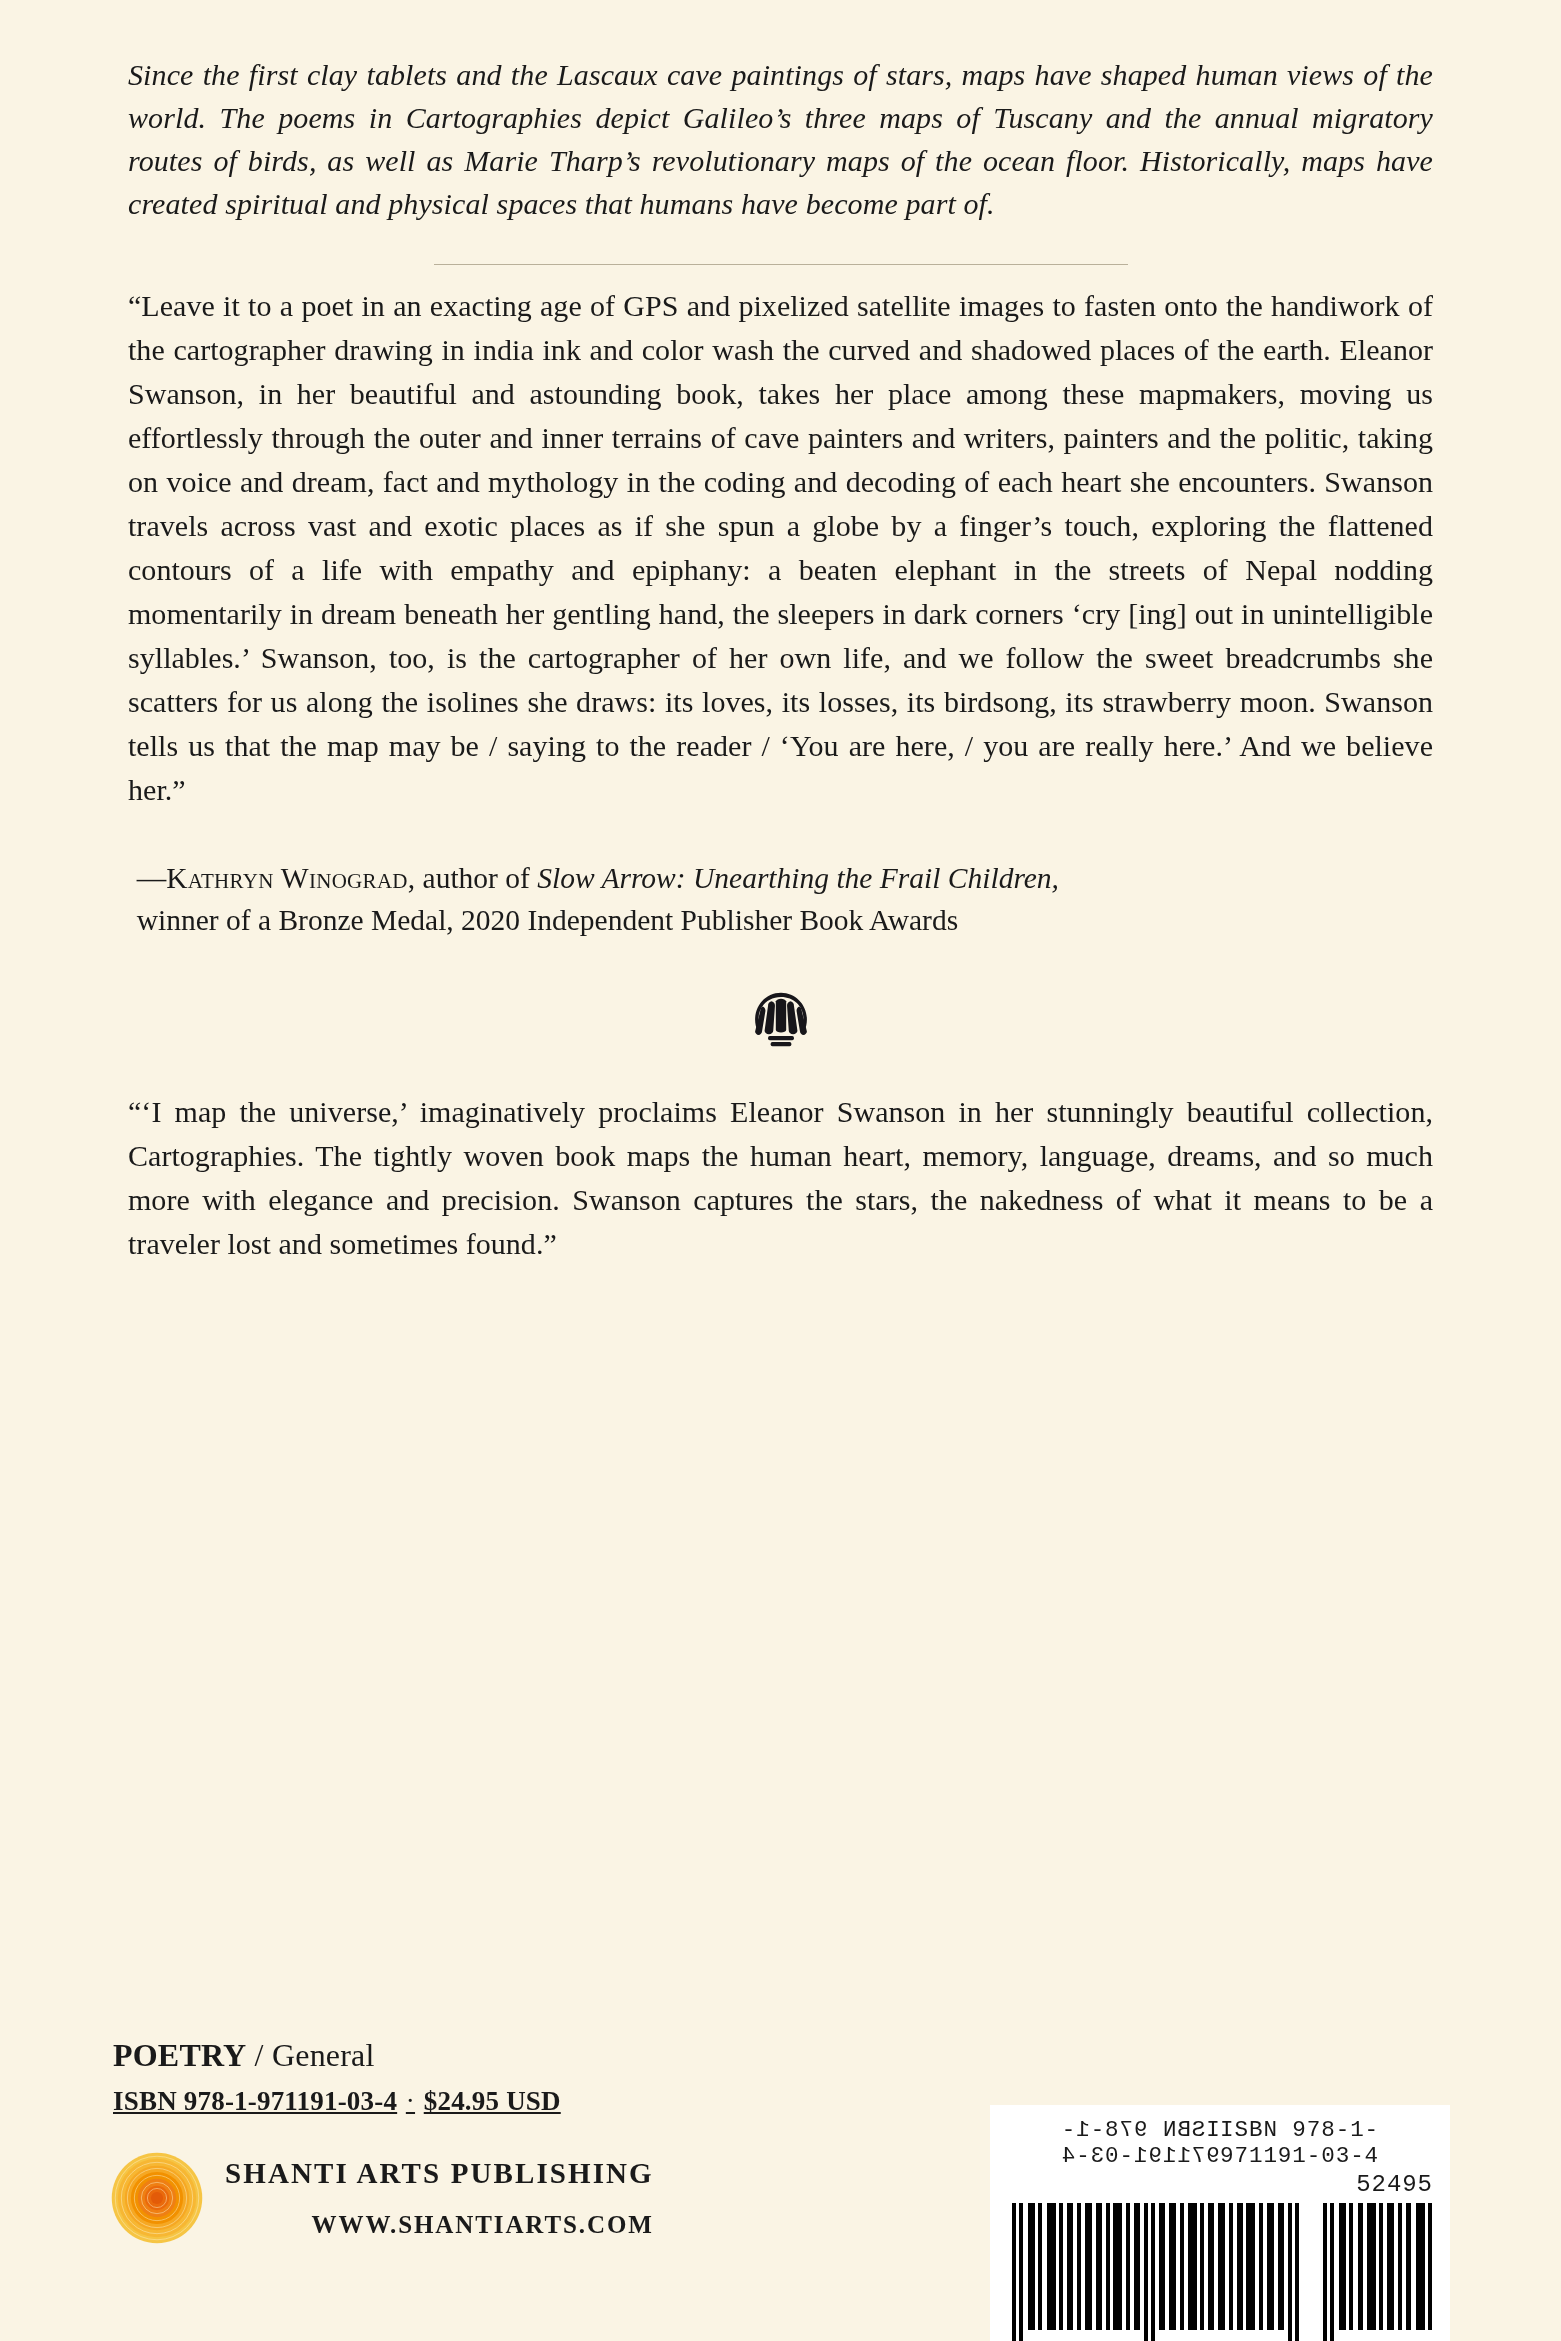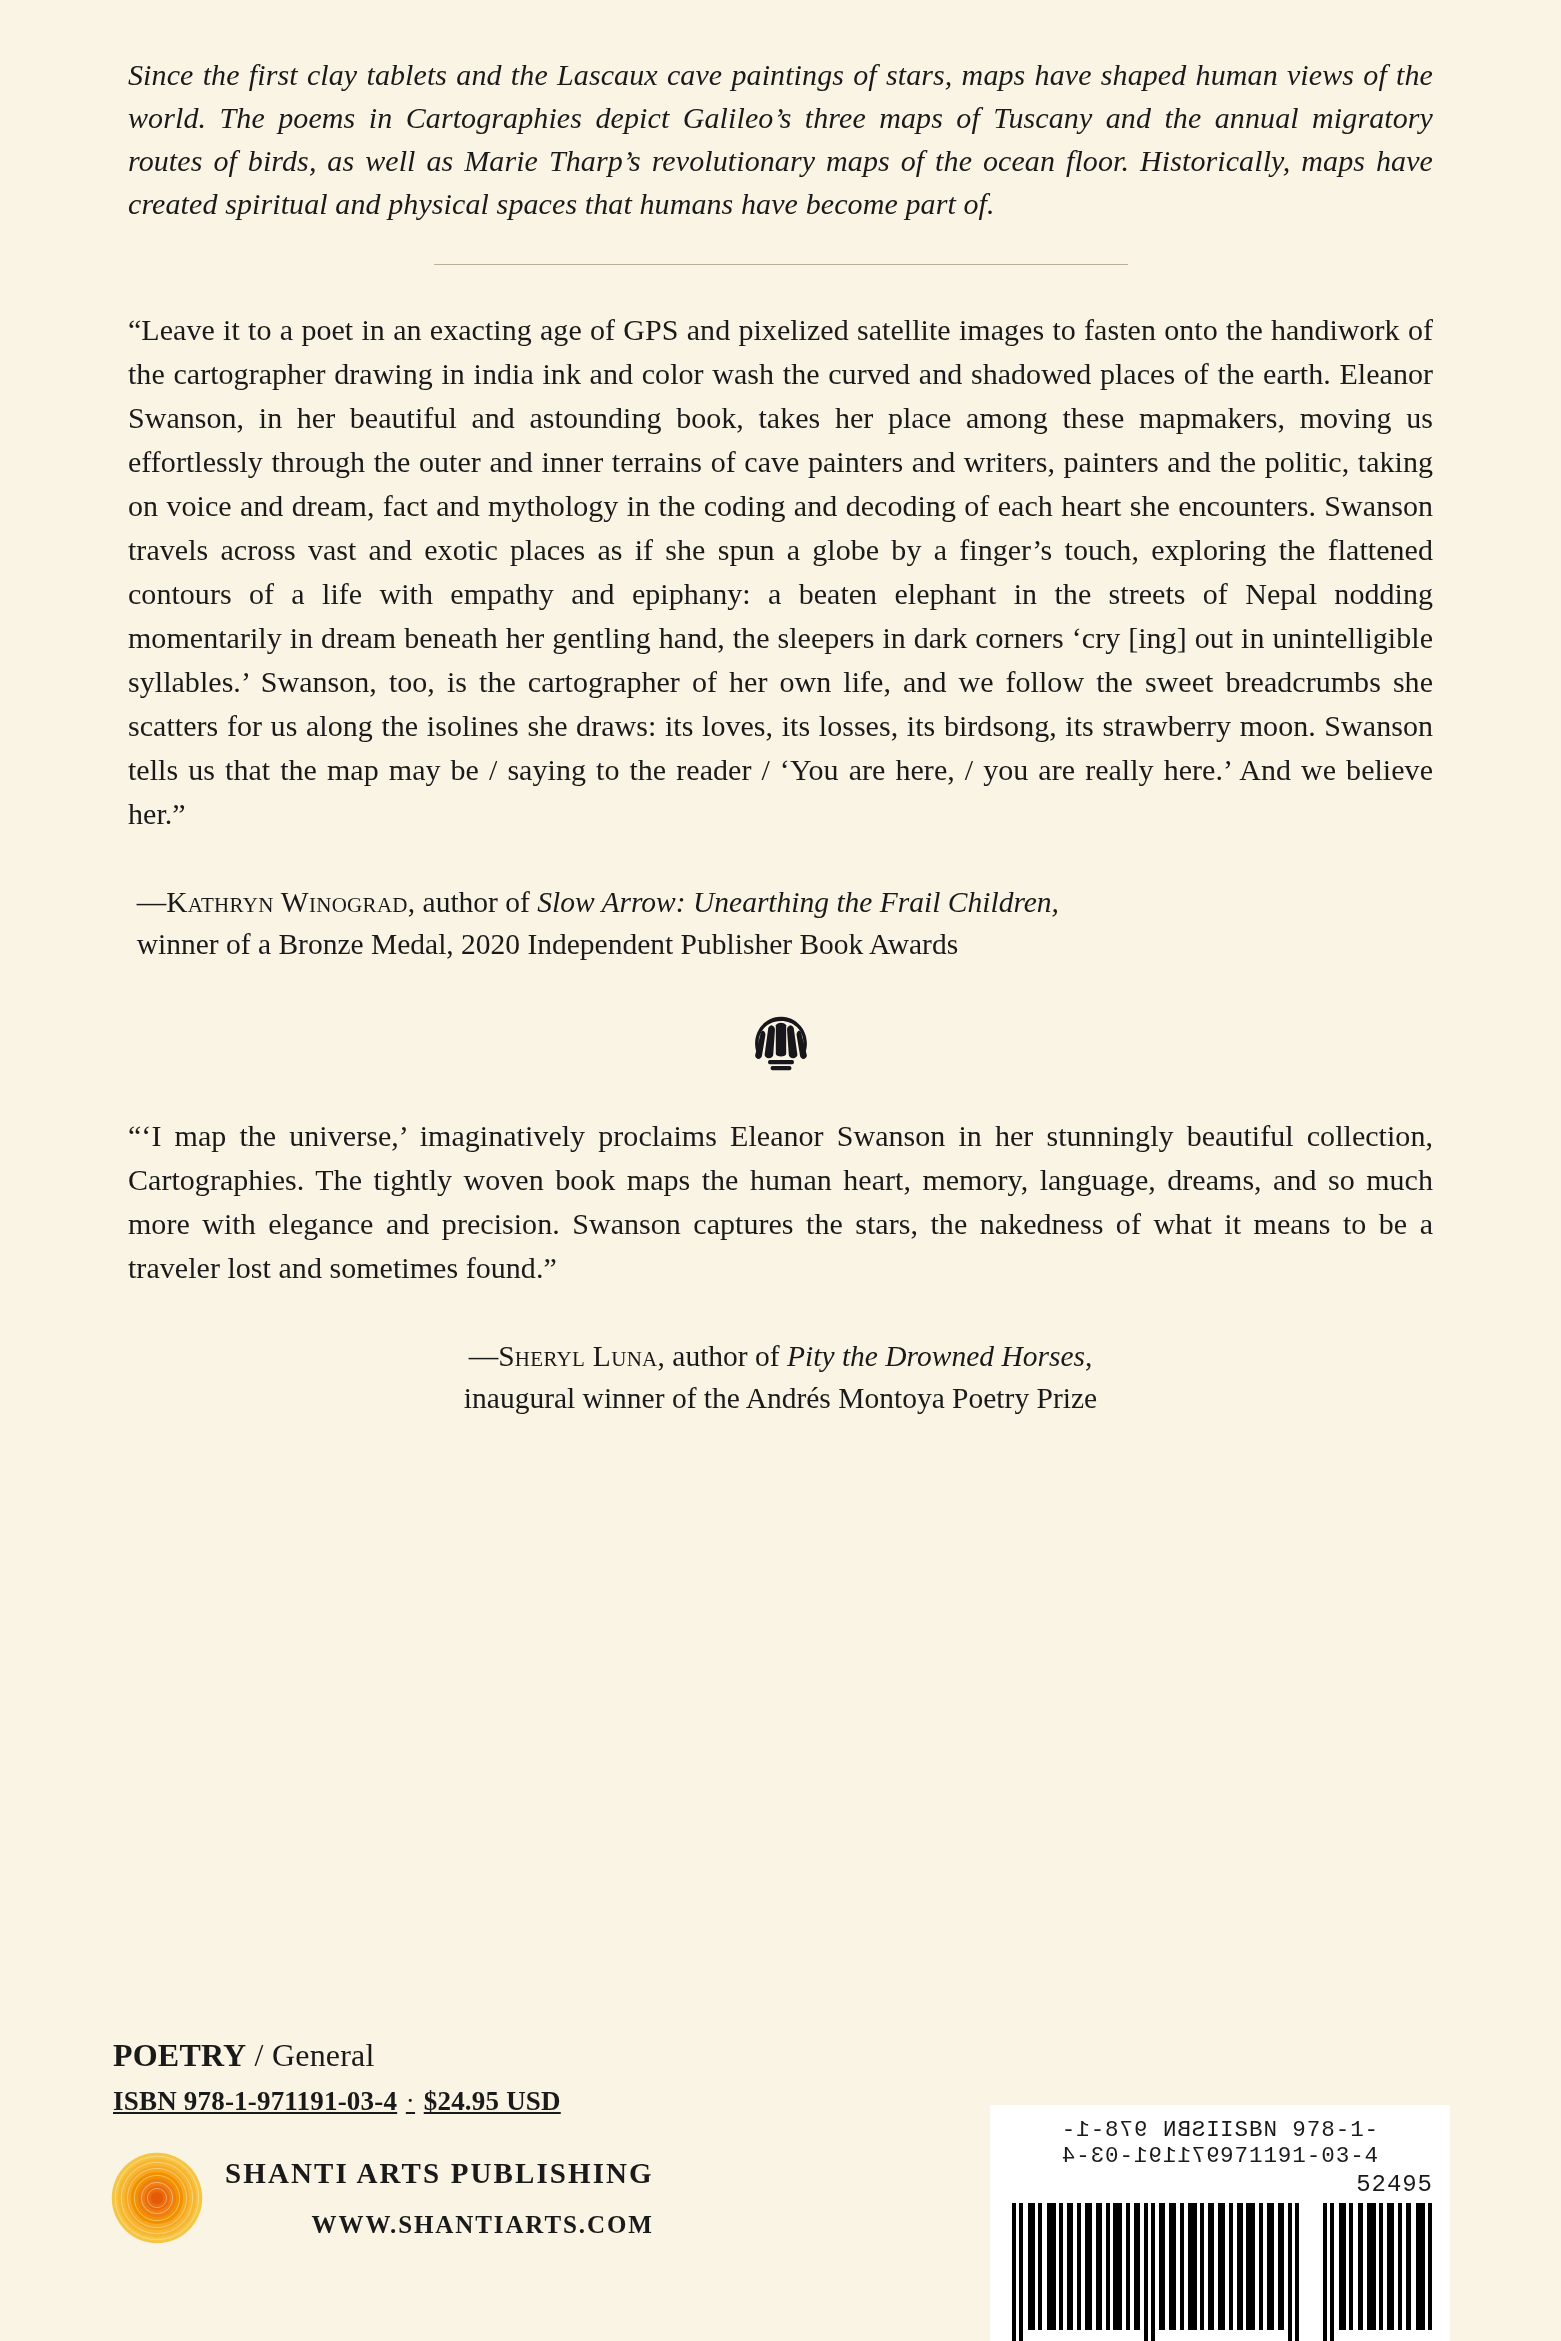--- a/index.html
+++ b/index.html
@@ -35,21 +35,21 @@
 
   .rule {
     width: 694px;
     height: 0.9px;
     margin: 38px auto 0 auto;
     background: #b9b09a;
   }
 
   
   .review {
-    margin-top: 44px;
+    margin-top: 20px;
     font-size: 30px;
     line-height: 1.465;
     text-align: justify;
     letter-spacing: 0.04px;
   }
   .review.second {
     margin-top: 8px;
   }
 
   .attribution {
@@ -239,24 +239,20 @@
         <path d="M58 18 c2 1 3 3 3 5 l6 24 c0 2 -2 4 -4 4 s-4 -2 -4 -4 l-4 -24 c0 -2 1 -4 3 -5 z"></path>
         <rect x="22" y="52" width="30" height="5" rx="2"></rect>
         <rect x="25" y="59" width="24" height="5" rx="2"></rect>
       </g>
     </svg>
   </div>
 
   <div class="block2">
     <p class="review second">“‘I map the universe,’ imaginatively proclaims Eleanor Swanson in her stunningly beautiful collection, Cartographies. The tightly woven book maps the human heart, memory, language, dreams, and so much more with elegance and precision. Swanson captures the stars, the nakedness of what it means to be a traveler lost and sometimes found.”</p>
 
-    <p class="attribution">
-      <span>—</span><span class="nm">Sheryl Luna</span><span>, author of </span><span class="ttl">Pity the Drowned Horses</span><span>,</span>
-      <span class="line2">inaugural winner of the Andrés Montoya Poetry Prize</span>
-    </p>
   </div>
 
   <div class="footer">
 
     <div class="footer-left">
       <div class="cat-line">
         <span>POETRY</span><span class="gen"> / </span><span class="gen">General</span>
       </div>
       <div class="isbn-line">
         <span>ISBN 978-1-971191-03-4</span><span class="sep">·</span><span>$24.95 USD</span>

